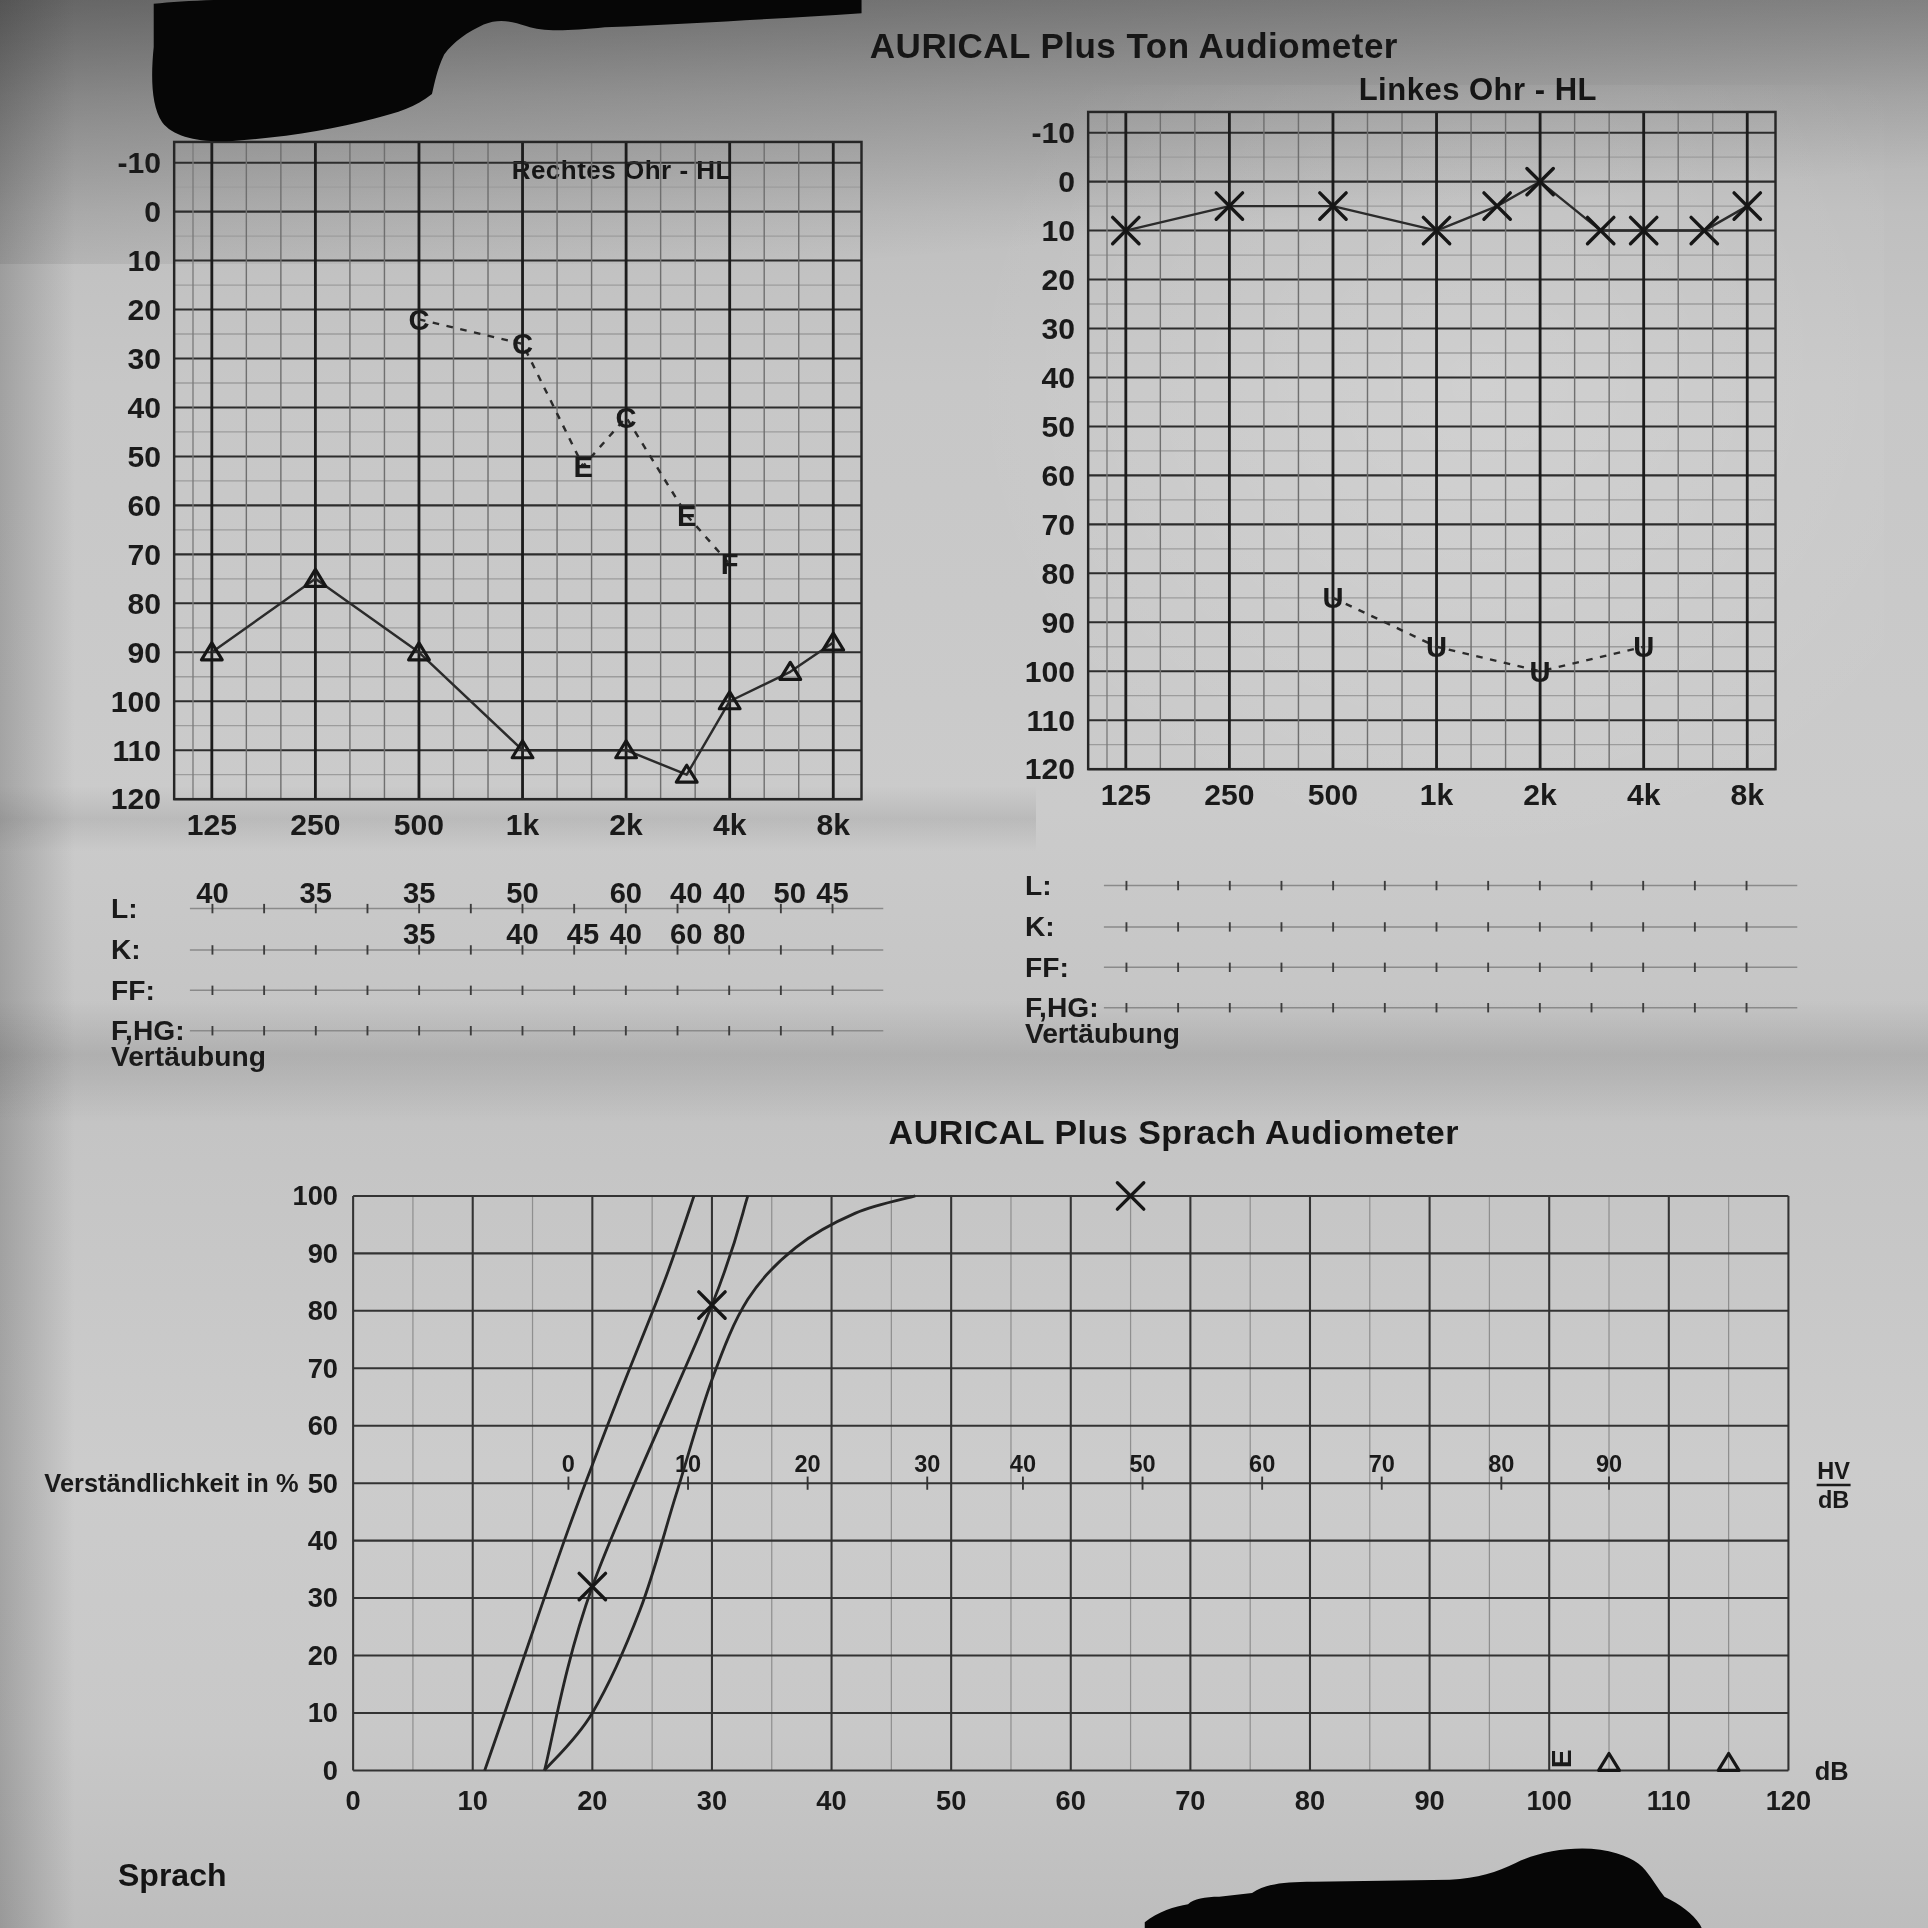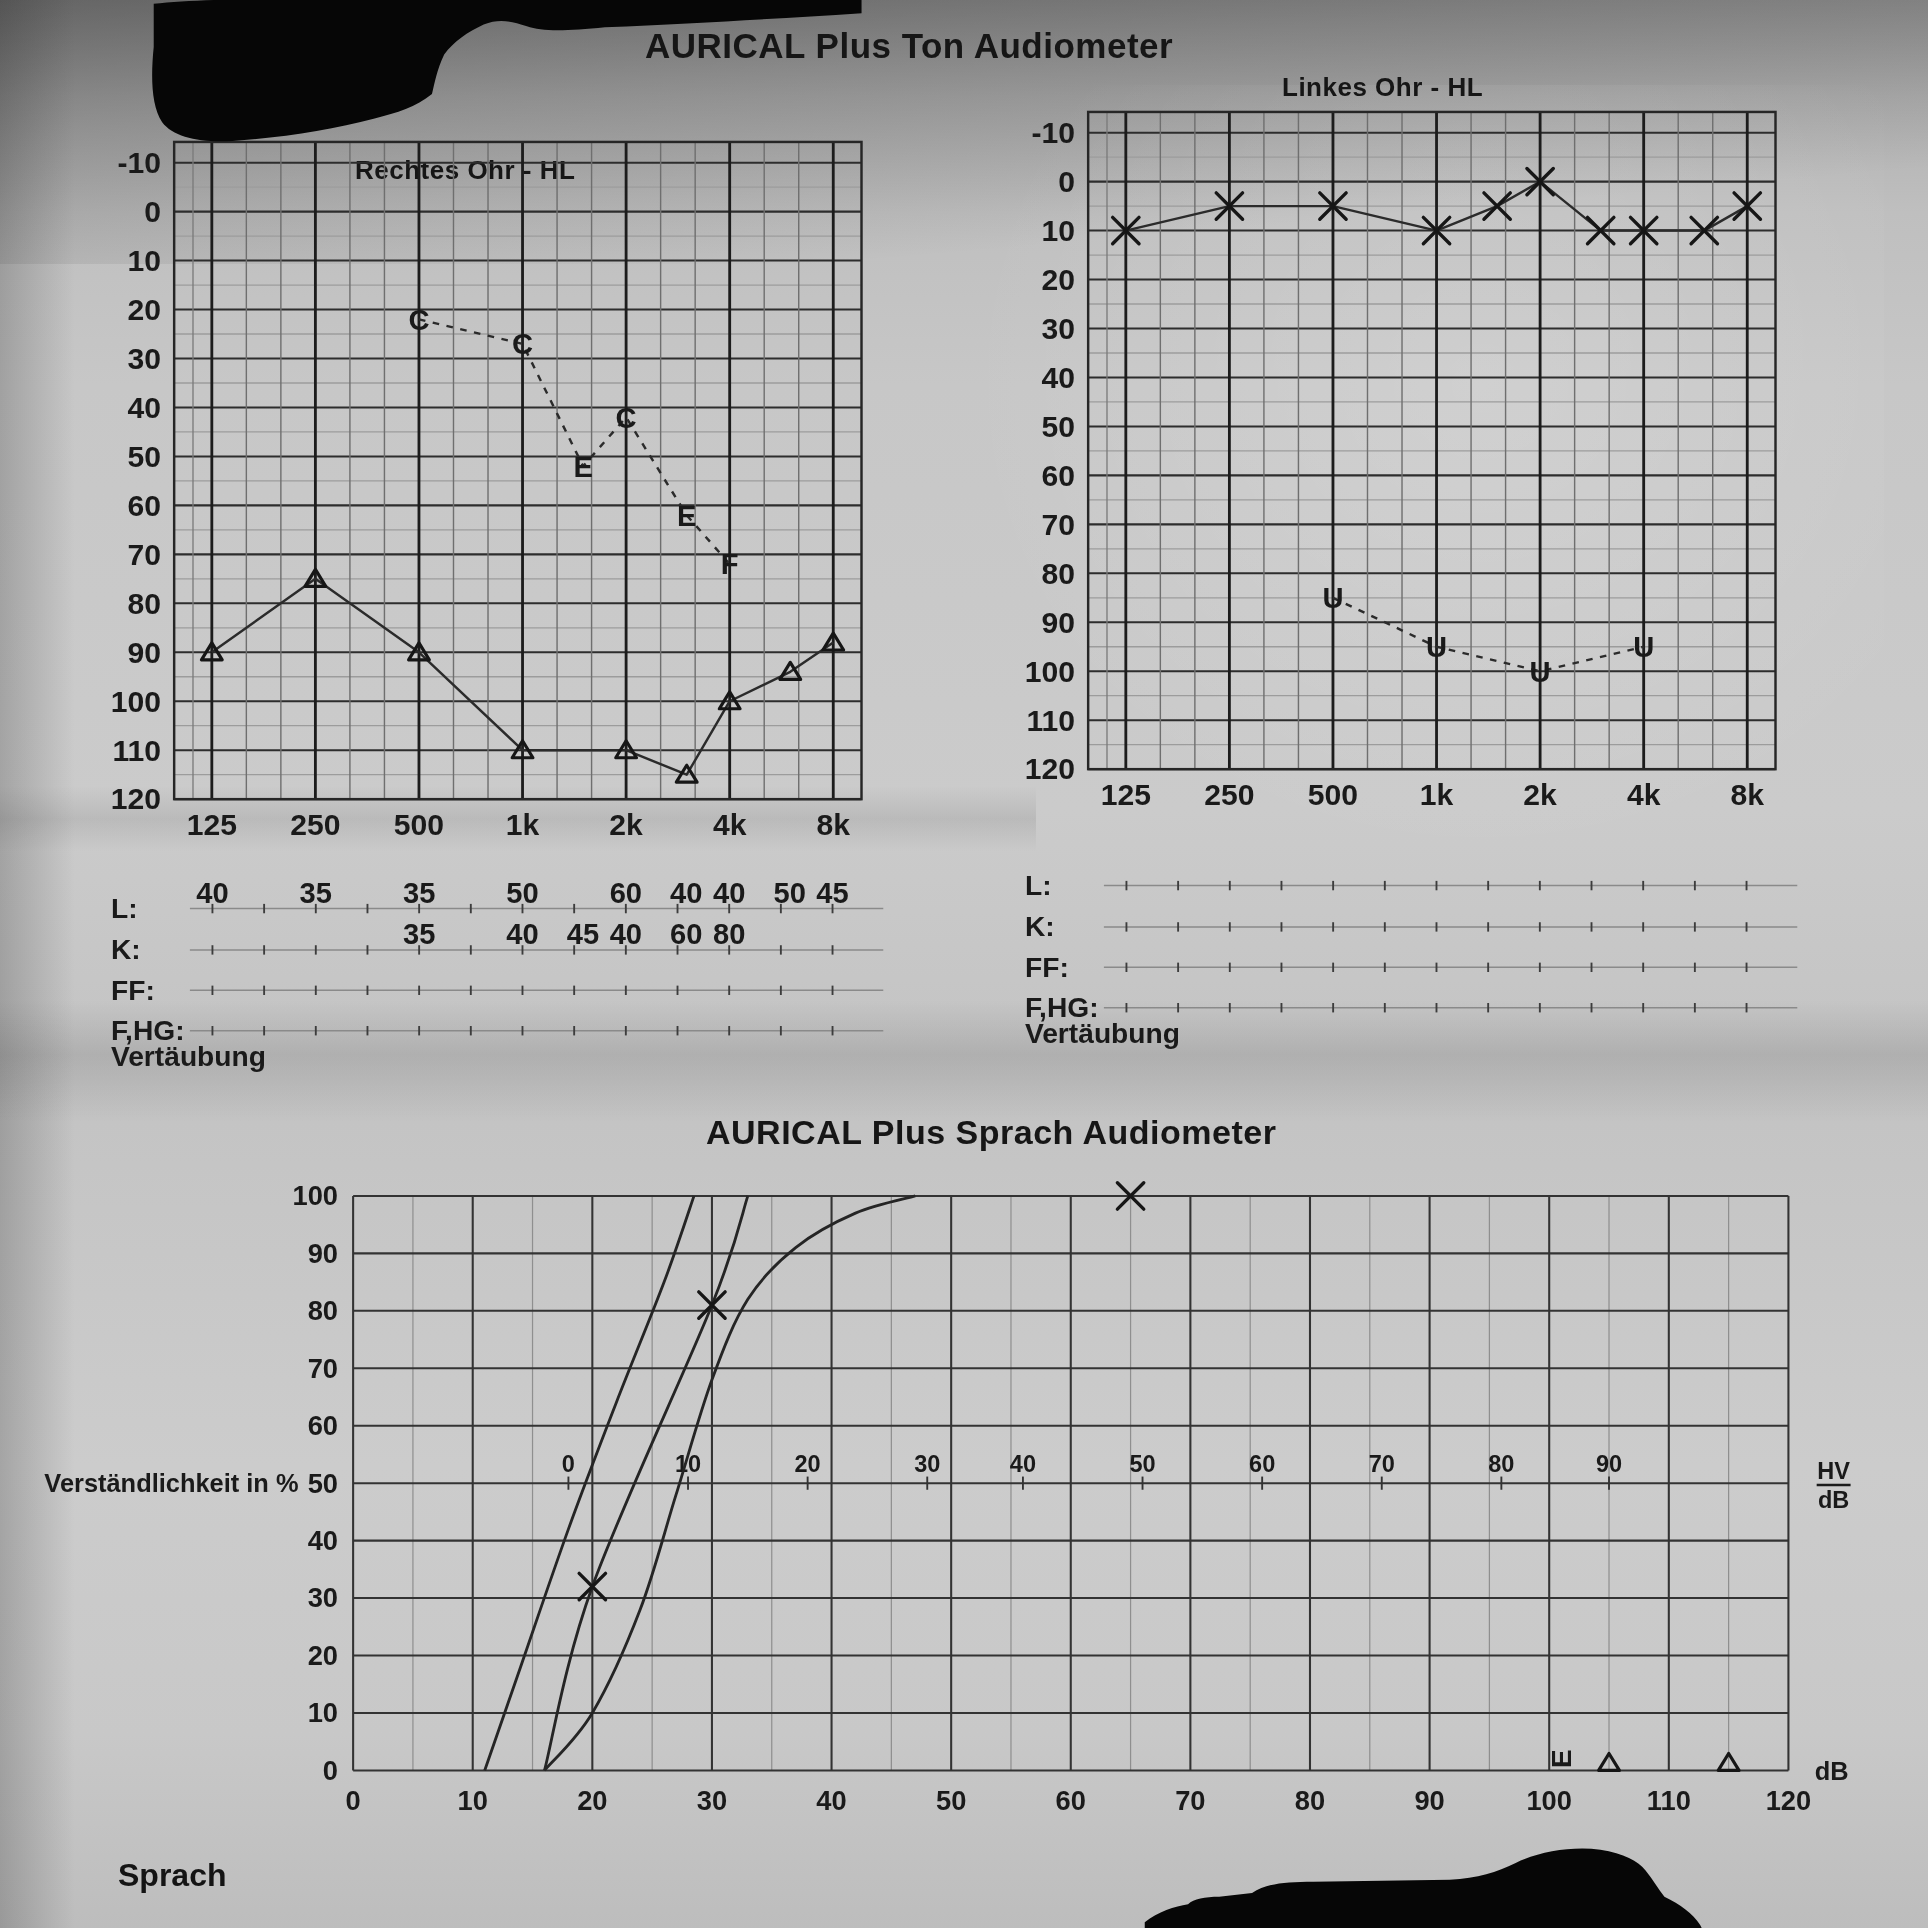--- a/index.html
+++ b/index.html
@@ -10,25 +10,25 @@
   .shade{pointer-events:none;}
   .shade-top{left:0;top:0;width:1928px;height:264px;
      background:linear-gradient(175deg,rgba(22,22,22,.40) 0%,rgba(22,22,22,.22) 32%,rgba(22,22,22,0) 78%);}
   .shade-left{left:0;top:0;width:75px;height:1928px;background:linear-gradient(90deg,rgba(25,25,25,.22),rgba(25,25,25,0));}
   .shade-mid{left:0;top:1000px;width:1928px;height:122px;
      background:linear-gradient(180deg,rgba(40,40,40,0) 0%,rgba(40,40,40,.13) 45%,rgba(40,40,40,.09) 62%,rgba(40,40,40,0) 100%);}
   .shade-crease{left:0;top:786px;width:1036px;height:66px;
      background:linear-gradient(180deg,rgba(40,40,40,0),rgba(40,40,40,.10) 50%,rgba(40,40,40,0));}
   .paper-light{left:989px;top:85px;width:895px;height:753px;
      background:radial-gradient(ellipse at 55% 40%,rgba(255,255,255,.16),rgba(255,255,255,0) 75%);}
-  .title{color:#161616;font-weight:bold;text-align:left;letter-spacing:0.5px;}
+  .title{color:#161616;font-weight:bold;text-align:right;letter-spacing:0.5px;}
   .soft{filter:blur(0.3px);}
   #ton-title{left:645px;top:26px;width:753px;font-size:35px;}
   #right-title{left:355px;top:155px;width:377px;font-size:26px;}
-  #left-title{left:1282px;top:72px;width:377px;font-size:26px;}
+  #left-title{left:1220px;top:72px;width:377px;font-size:31px;}
   #sprach-title{left:706px;top:1113px;width:753px;font-size:34px;}
   #notizen{left:118px;top:1857px;font-size:32px;font-weight:bold;color:#141414;}
   svg{position:absolute;overflow:visible;}
 </style>
 </head>
 <body>
 
 <div class="abs shade shade-top"></div>
 <div class="abs shade shade-left"></div>
 <div class="abs shade shade-mid"></div>

